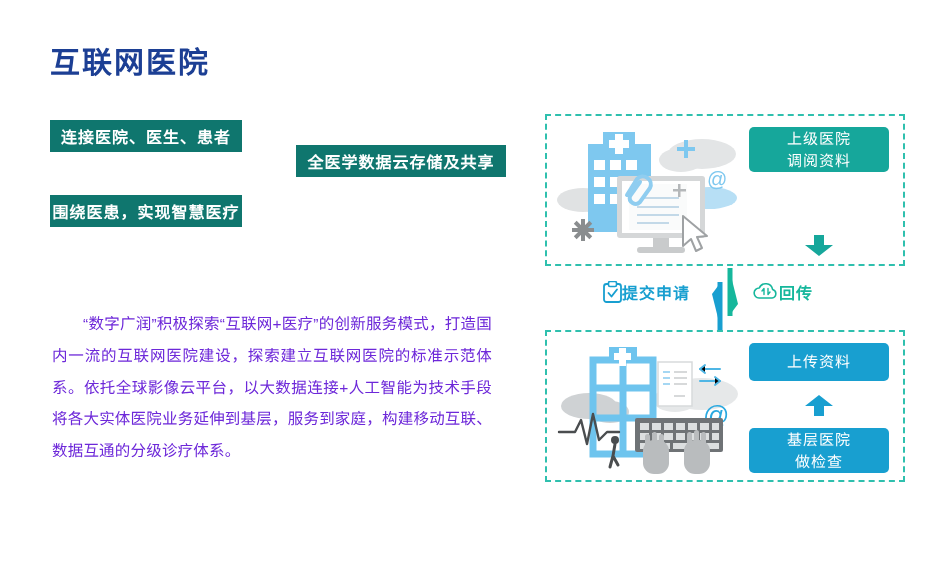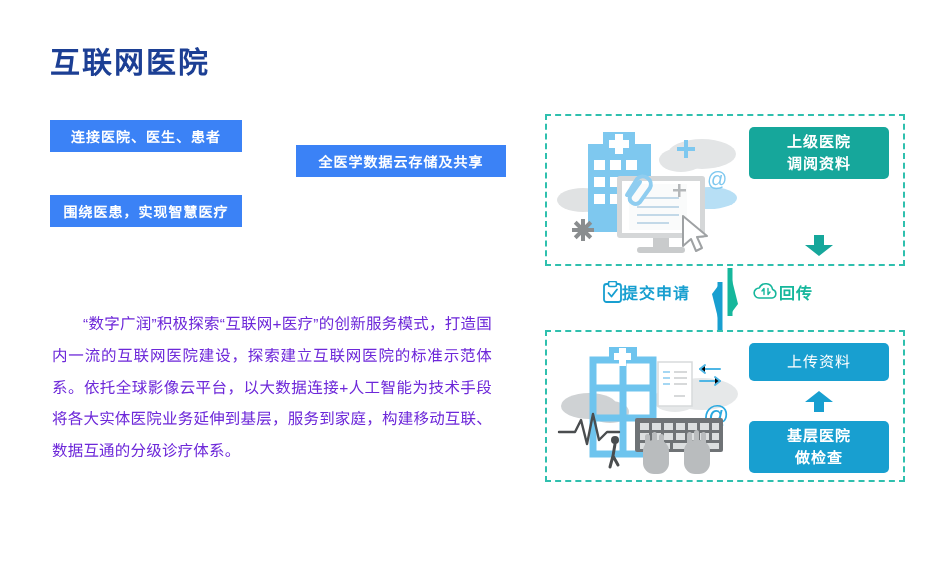--- a/index.html
+++ b/index.html
@@ -32,23 +32,23 @@
     font-size: 30px;
     font-weight: bold;
     letter-spacing: 2px;
     color: #1c3f94;
     line-height: 1.1;
     white-space: nowrap;
   }
 
   .badge {
     position: absolute;
-    background: #3b82f6;
+    background: #0f766e;
     color: #ffffff;
-    font-size: 14px;
+    font-size: 16px;
     font-weight: bold;
     letter-spacing: 1px;
     display: flex;
     align-items: center;
     justify-content: center;
     box-sizing: border-box;
     padding: 0 24px;
     white-space: nowrap;
   }
   .badge-1 { left: 50px;  top: 120px; width: 192px; height: 32px; }
@@ -116,21 +116,21 @@
     flex-direction: column;
     align-items: center;
     justify-content: center;
     font-size: 15px;
     letter-spacing: 1px;
     line-height: 1.45;
     box-sizing: border-box;
   }
   .flow-box.teal { background: #16a79b; }
   .flow-box.blue { background: #189fd0; }
-  .flow-box.tall  { height: 52px; font-weight: bold; }
+  .flow-box.tall  { height: 45px; }
   .flow-box.short { height: 38px; }
 
   .flow-arrow { width: 30px; height: 22px; display:block; }
 
   
   .connector {
     position: absolute;
     left: 5px;
     top: 268px;
     width: 360px;

